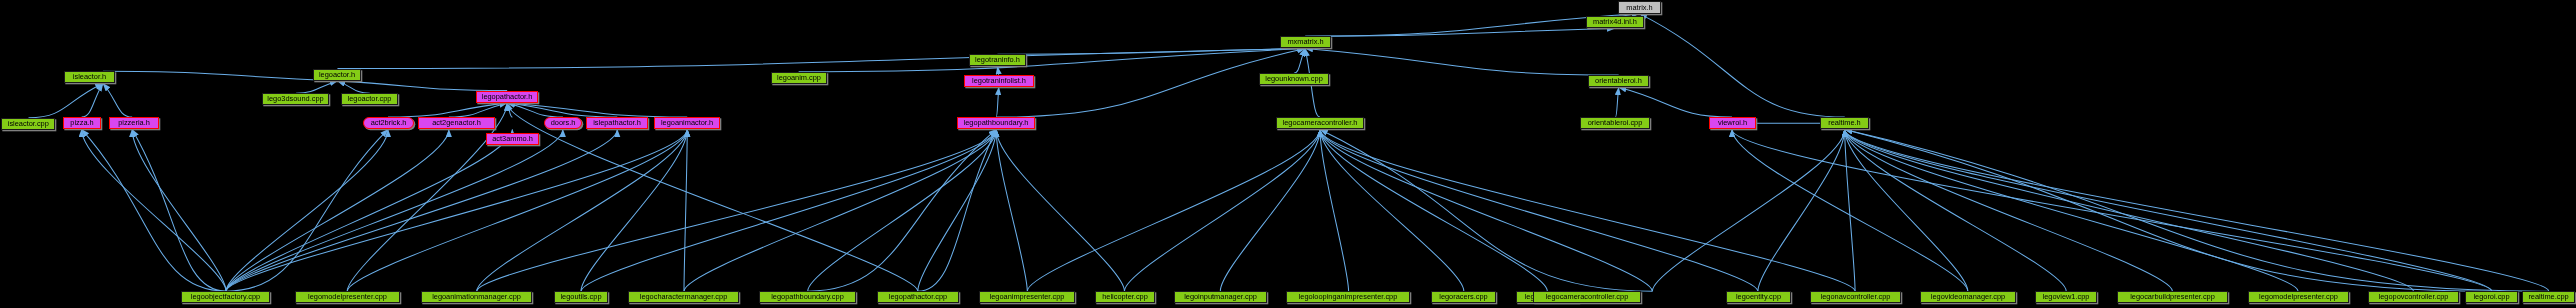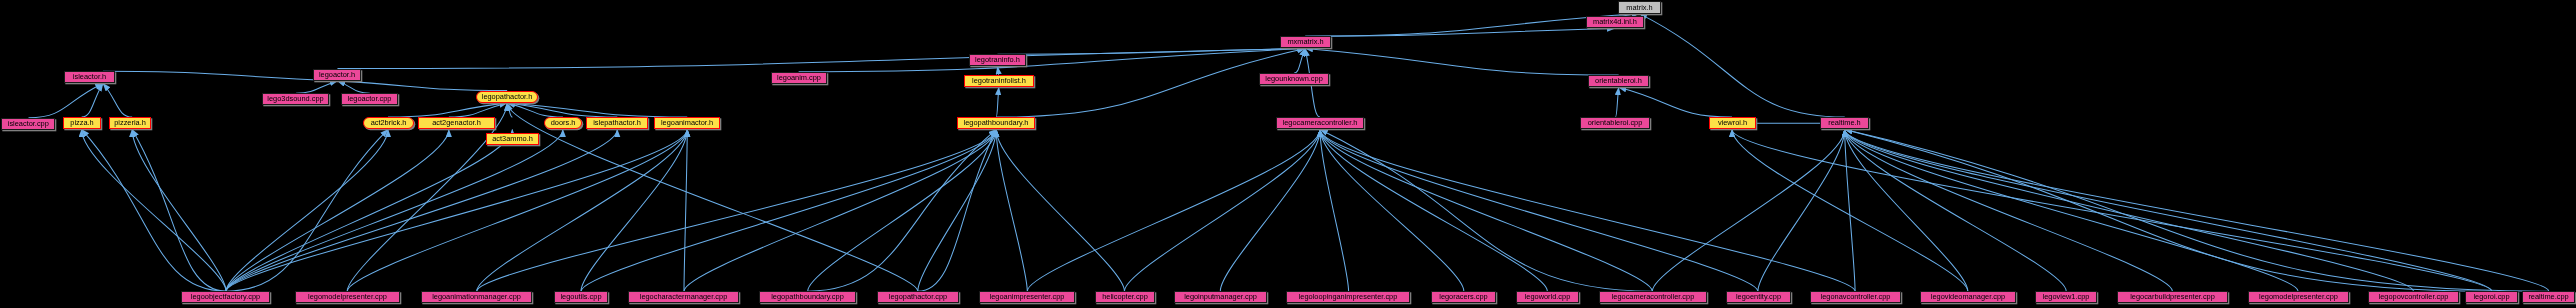--- a/index.html
+++ b/index.html
@@ -30,27 +30,27 @@
     line-height:1;
     color:#000000;
     background:#ffffff;
     border:0.6px solid #000000;
     height:12.3px;
     padding:0 7px;
     z-index:5;
   }
   
   .node.plain{
-    background:#ec4899;
+    background:#84cc16;
     border:0.6px solid #1a1a1a;
     box-shadow:1.3px 1.3px 0 0 #7f7f7f;
   }
   
   .node.hot{
-    background:#fde047;
+    background:#d946ef;
     border:1px solid #ff0000;
     box-shadow:1.3px 1.3px 0 0 #7f7f7f;
   }
   
   .node.root{
     background:#bfbfbf;
     border:0.6px solid #1a1a1a;
     box-shadow:1.3px 1.3px 0 0 #7f7f7f;
   }
 </style>
@@ -167,39 +167,39 @@
       </div>
       <div class="node plain" style="left: 1259px; top: 73px; width: 70px;">
         <span>legounknown.cpp</span>
       </div>
       <div class="node plain" style="left: 262px; top: 93px; width: 67px;">
         <span>lego3dsound.cpp</span>
       </div>
       <div class="node plain" style="left: 341px; top: 93px; width: 57px;">
         <span>legoactor.cpp</span>
       </div>
-      <div class="node hot" style="left: 476px; top: 91px; width: 62px; border-radius: 6px;">
+      <div class="node hot" style="left: 476px; top: 91px; width: 62px;">
         <span>legopathactor.h</span>
       </div>
       <div class="node hot" style="left: 964px; top: 75px; width: 70px;">
         <span>legotraninfolist.h</span>
       </div>
       <div class="node plain" style="left: 1588px; top: 75px; width: 61px;">
         <span>orientableroi.h</span>
       </div>
       <div class="node plain" style="left: 64px; top: 71px; width: 51px;">
         <span>isleactor.h</span>
       </div>
       <div class="node plain" style="left: 1.3px; top: 118px; width: 54px;">
         <span>isleactor.cpp</span>
       </div>
       <div class="node hot" style="left: 63px; top: 117px; width: 38px;">
         <span>pizza.h</span>
       </div>
-      <div class="node hot" style="left: 109px; top: 117px; width: 42px;">
+      <div class="node hot" style="left: 109px; top: 117px; width: 50px;">
         <span>pizzeria.h</span>
       </div>
       <div class="node hot" style="left: 363px; top: 117px; width: 51px; border-radius: 6px;">
         <span>act2brick.h</span>
       </div>
       <div class="node hot" style="left: 418px; top: 117px; width: 77px;">
         <span>act2genactor.h</span>
       </div>
       <div class="node hot" style="left: 486px; top: 133px; width: 53px;">
         <span>act3ammo.h</span>
@@ -260,21 +260,21 @@
       </div>
       <div class="node plain" style="left: 1286px; top: 291px; width: 124px;">
         <span>legoloopinganimpresenter.cpp</span>
       </div>
       <div class="node plain" style="left: 1431px; top: 291px; width: 65px;">
         <span>legoracers.cpp</span>
       </div>
       <div class="node plain" style="left: 1516px; top: 291px; width: 63px;">
         <span>legoworld.cpp</span>
       </div>
-      <div class="node plain" style="left: 1599px; top: 291px; width: 108px;">
+      <div class="node plain" style="left: 1533px; top: 291px; width: 108px;">
         <span>legocameracontroller.cpp</span>
       </div>
       <div class="node plain" style="left: 1726px; top: 291px; width: 65px;">
         <span>legoentity.cpp</span>
       </div>
       <div class="node plain" style="left: 1810px; top: 291px; width: 91px;">
         <span>legonavcontroller.cpp</span>
       </div>
       <div class="node plain" style="left: 1920px; top: 291px; width: 96px;">
         <span>legovideomanager.cpp</span>

